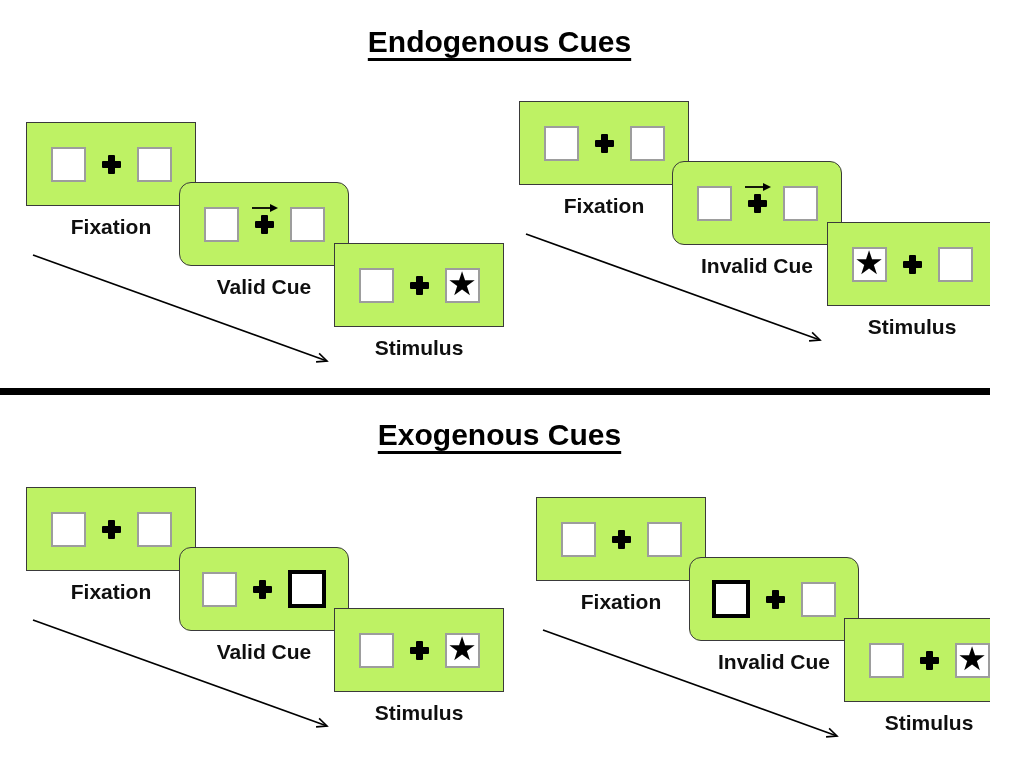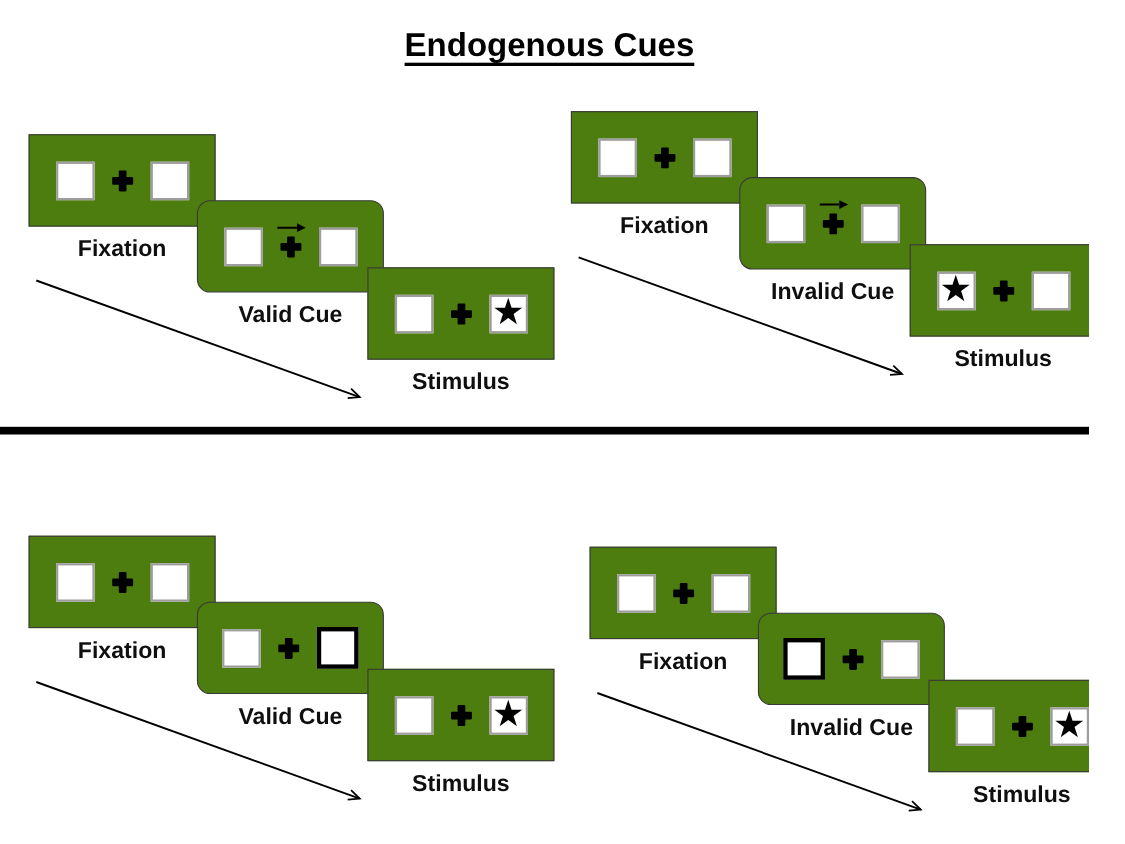--- a/index.html
+++ b/index.html
@@ -46,21 +46,21 @@
   .panel[data-panel="endogenous-valid"]   { left: 26px;  top: 122px; }
   .panel[data-panel="endogenous-invalid"] { left: 519px; top: 101px; }
   .panel[data-panel="exogenous-valid"]    { left: 26px;  top: 487px; }
   .panel[data-panel="exogenous-invalid"]  { left: 536px; top: 497px; }
 
   
   .frame {
     position: absolute;
     width: 170px;
     height: 84px;
-    background: #4d7c0f;
+    background: #bef264;
     border: 1.5px solid #3a3a3a;
     box-sizing: border-box;
     display: flex;
     align-items: center;
     justify-content: center;
   }
   .frame.f1 { left: 0;     top: 0;     z-index: 1; }
   .frame.f2 { left: 153px; top: 60px;  z-index: 2; border-radius: 12px; }
   .frame.f3 { left: 308px; top: 121px; z-index: 3; }
 
@@ -131,20 +131,21 @@
       <path d="M1,1 L11,5.5 L1,10" fill="none" stroke="#000" stroke-width="1.6"></path>
     </marker>
   </defs>
 </svg>
 
 <div id="diagram-stage">
   <h1 class="section-title" id="title-endogenous">Endogenous Cues</h1>
 
   <div class="section-divider"></div>
 
+  <h1 class="section-title" id="title-exogenous">Exogenous Cues</h1>
 
   <div class="panel" data-panel="endogenous-valid">
     <div class="frame f1">
       <span class="square slot-left">
         
       </span>
       <span class="plus-wrap">
 
         <span class="plus"></span>
       </span>

